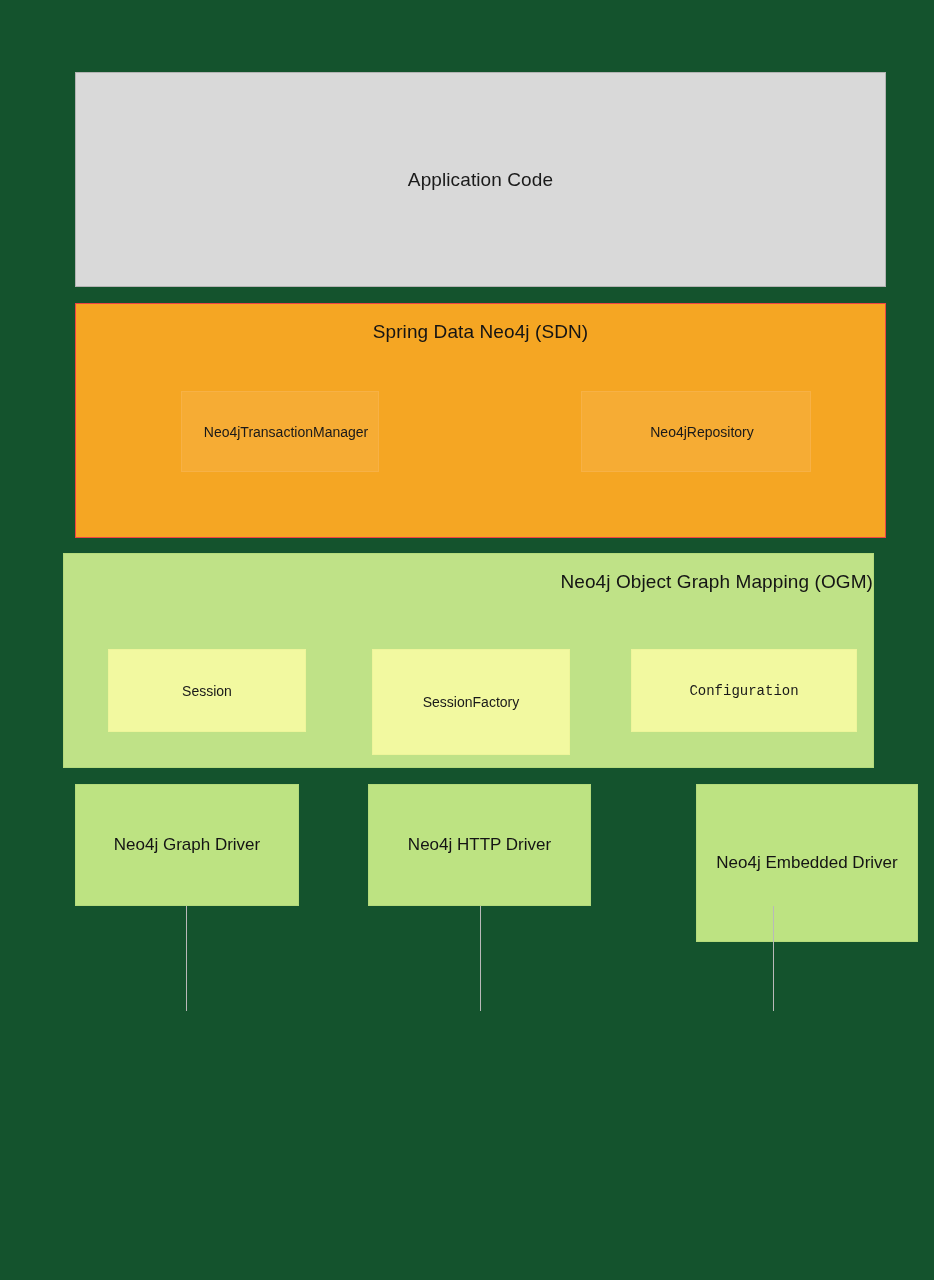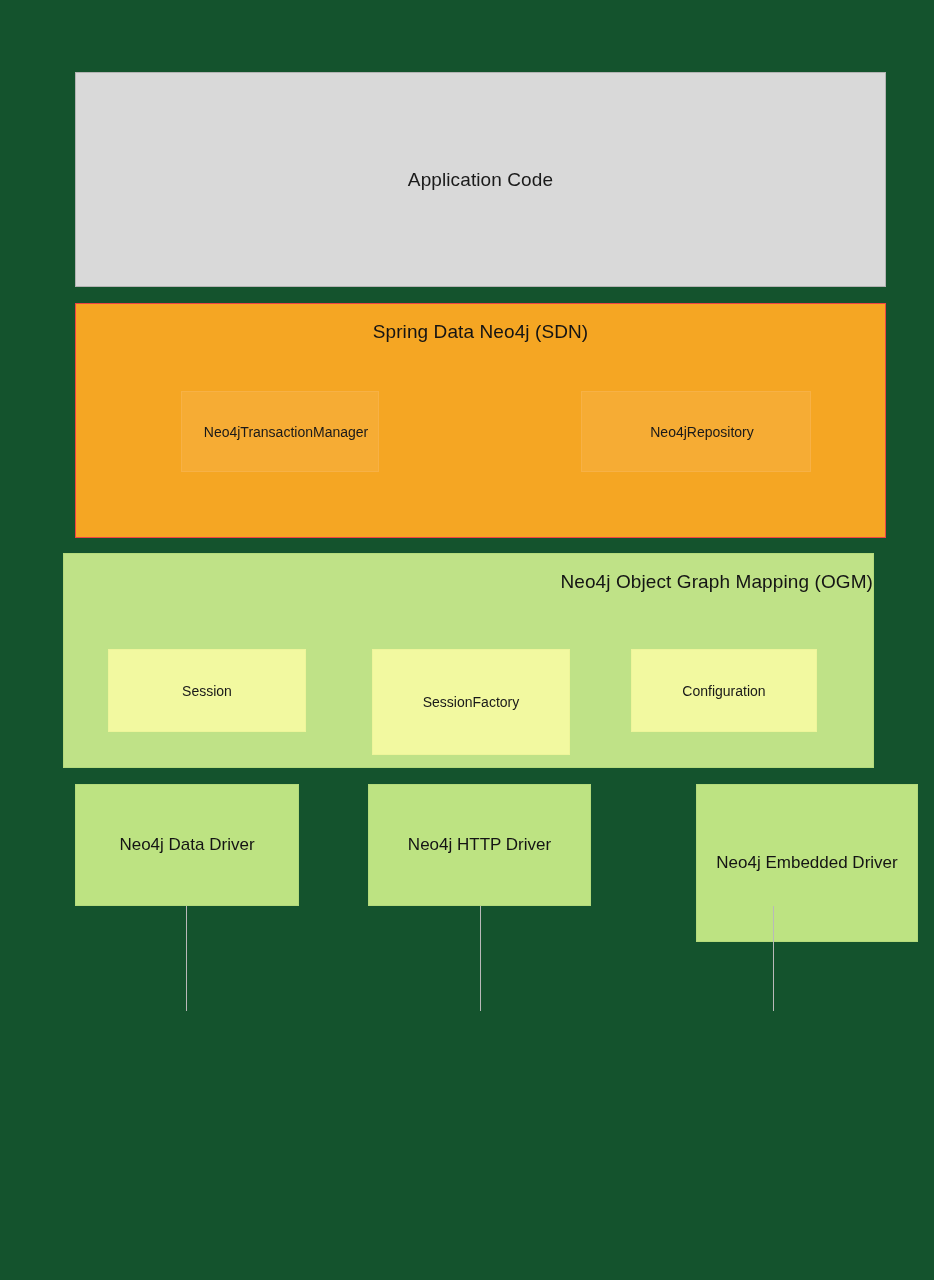--- a/index.html
+++ b/index.html
@@ -159,27 +159,27 @@
     <span class="slab-title">Neo4j Object Graph Mapping (OGM)</span>
 
     <div class="sub-yellow" style="left:44px; top:95px; width:198px; height:83px;">
       <span class="sub-label">Session</span>
     </div>
 
     <div class="sub-yellow" style="left:308px; top:95px; width:198px; height:106px;">
       <span class="sub-label">SessionFactory</span>
     </div>
 
-    <div class="sub-yellow" style="left:567px; top:95px; width:186px; height:83px;">
+    <div class="sub-yellow" style="left:567px; top:95px; width:226px; height:83px;font-family:Liberation Mono, monospace;">
       <span class="sub-label">Configuration</span>
     </div>
   </div>
 
   <div class="driver-box" style="left:75px; top:784px; width:224px; height:122px;">
-    <span class="driver-label">Neo4j Data Driver</span>
+    <span class="driver-label">Neo4j Graph Driver</span>
   </div>
 
   <div class="driver-box" style="left:368px; top:784px; width:223px; height:122px;justify-content:center;">
     <span class="driver-label">Neo4j HTTP Driver</span>
   </div>
 
   <div class="driver-box" style="left:660px; top:784px; width:222px; height:158px;margin-left:36px;">
     <span class="driver-label">Neo4j Embedded Driver</span>
   </div>
 

